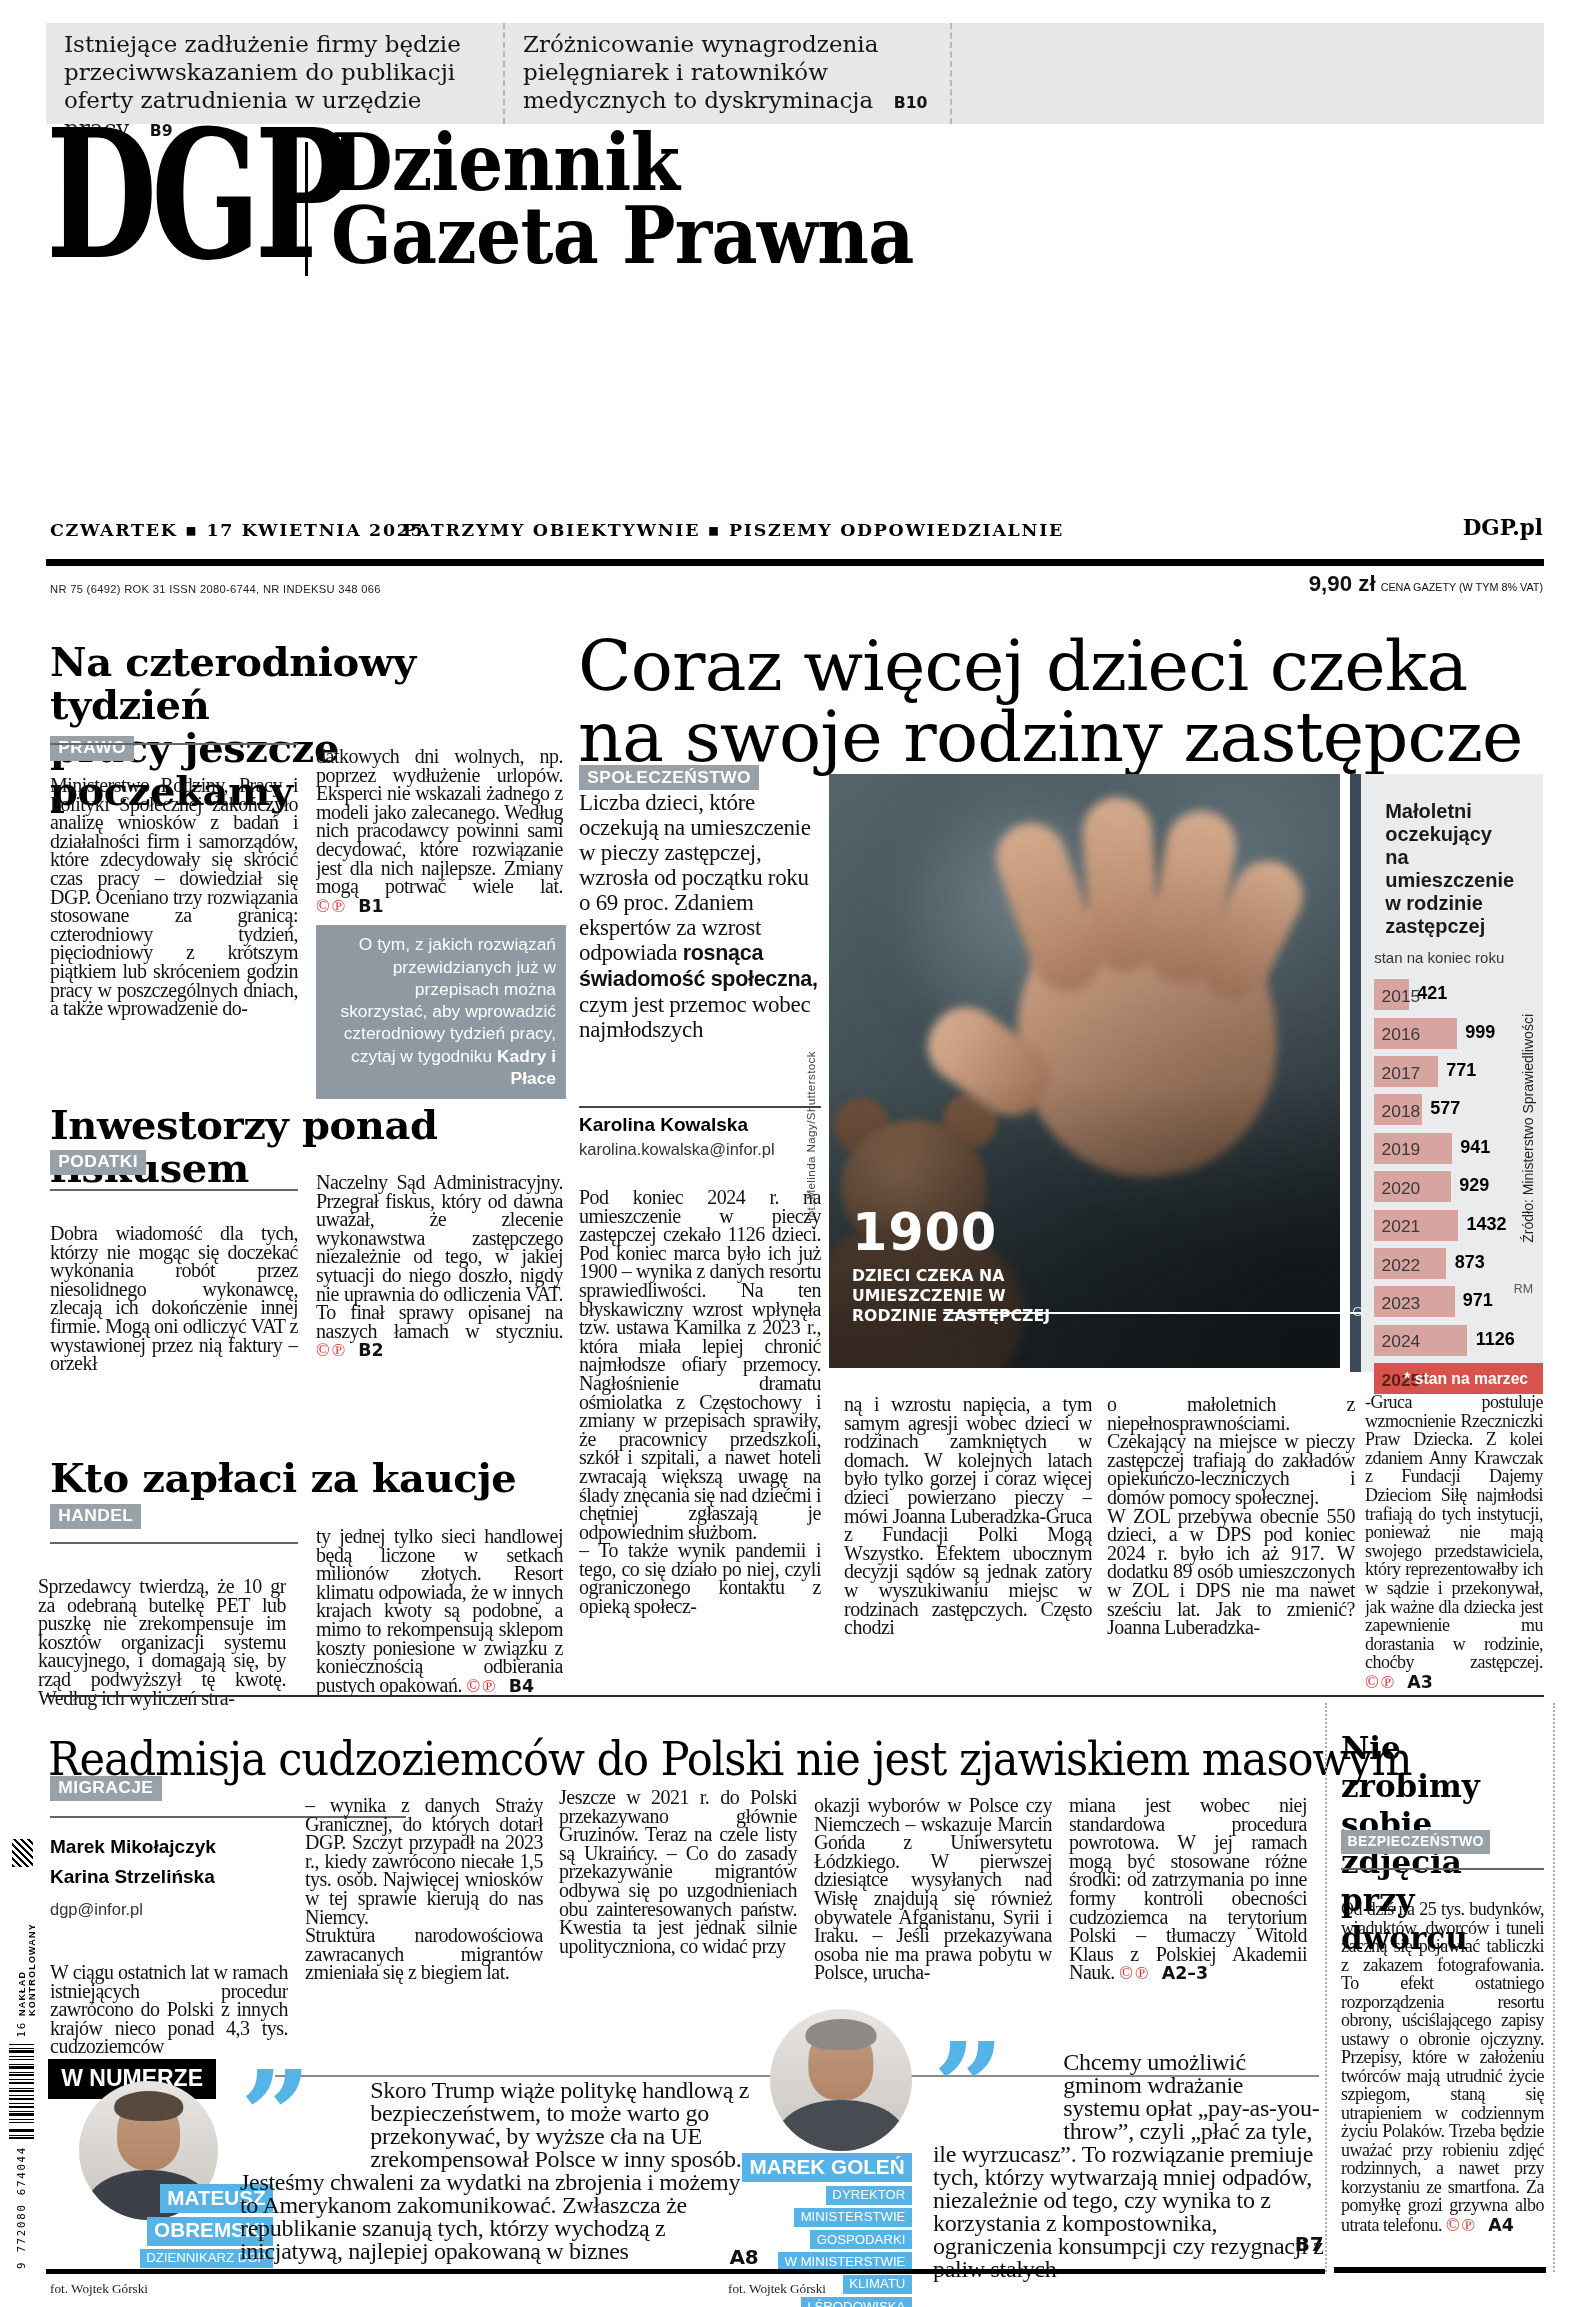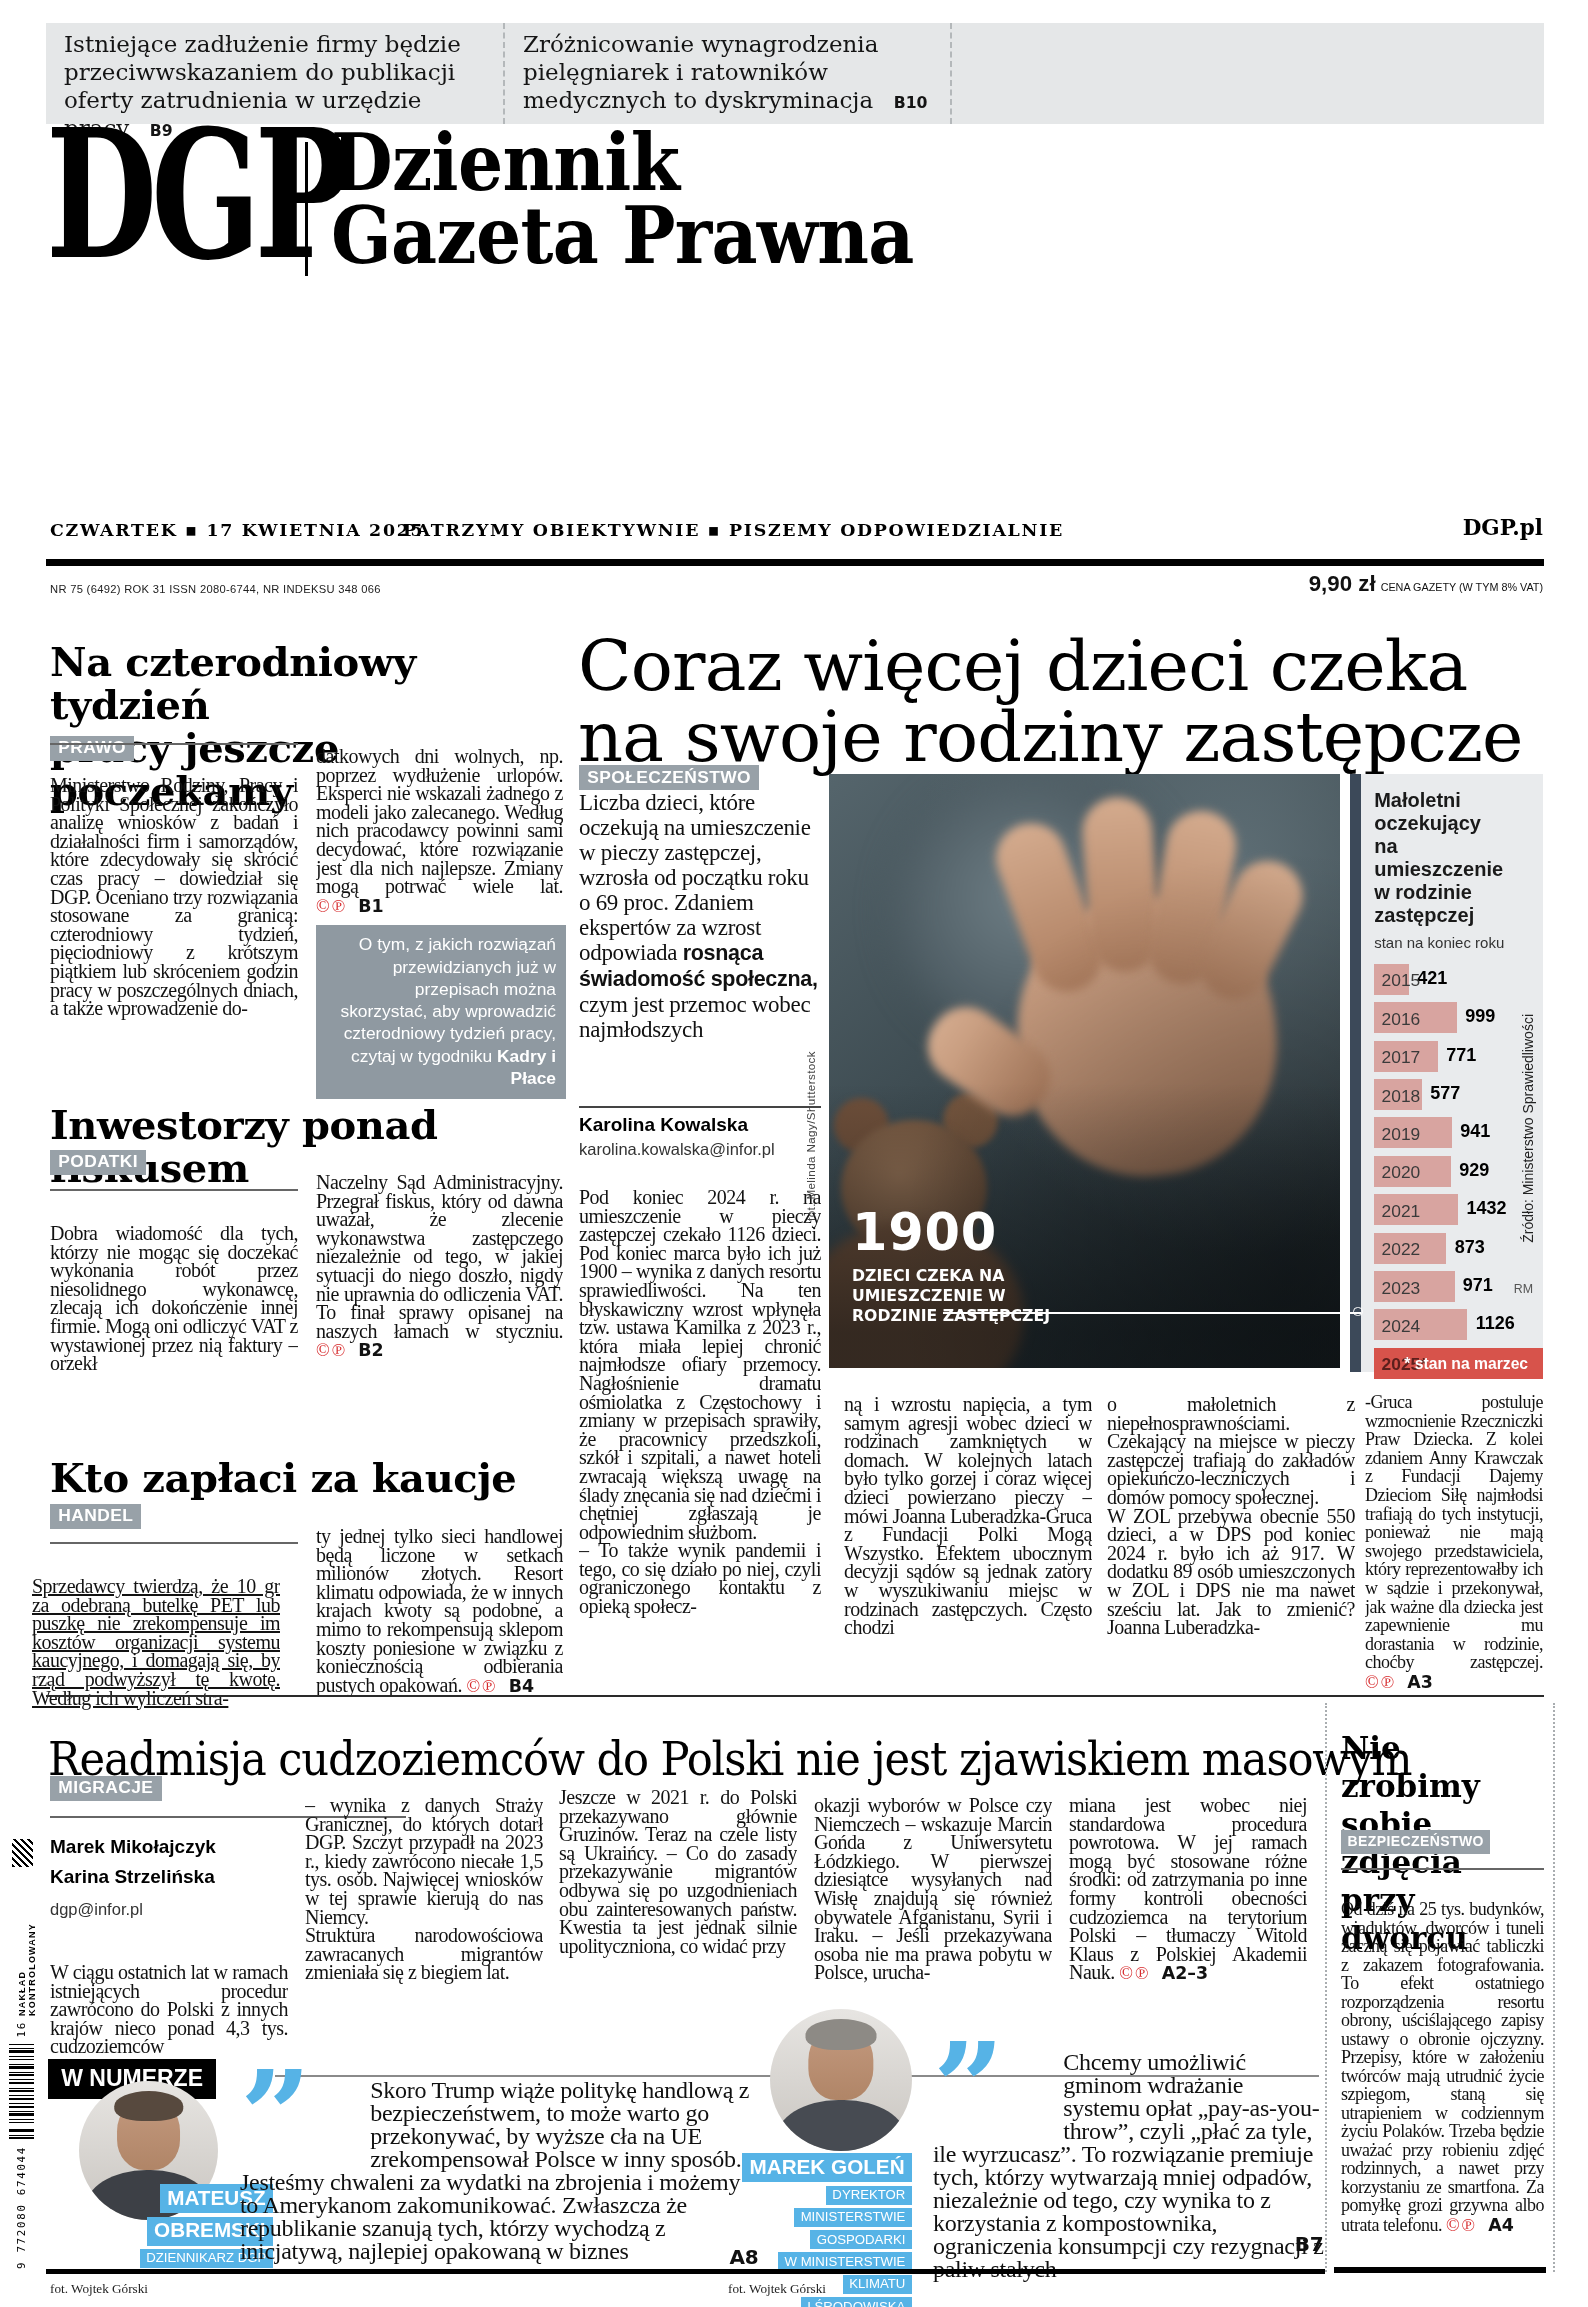--- a/index.html
+++ b/index.html
@@ -41,21 +41,21 @@
   .a1-col2{left:316px;top:727px;width:247px;height:195px;}
   .promo{left:316px;top:925px;width:250px;box-sizing:border-box;background:#8f99a1;color:#fff;
          font:400 17.4px/22.3px "Liberation Sans",sans-serif;text-align:right;padding:8.3px 10px 10px;}
   .promo b{font-weight:700;}
   .a2-title{left:50px;top:1070px;width:521px;}
   .a2-tag{left:50px;top:1150px;} .a2-rule{left:50px;top:1189px;width:248px;}
   .a2-col1{left:50px;top:1204px;width:248px;height:207px;}
   .a2-col2{left:316px;top:1153px;width:247px;height:222px;}
   .a3-title{left:50px;top:1423px;width:521px;}
   .a3-tag{left:50px;top:1504px;} .a3-rule{left:50px;top:1542px;width:248px;}
-  .a3-col1{left:32px;top:1557px;width:248px;height:134px;text-decoration:underline;}
+  .a3-col1{left:38px;top:1557px;width:248px;height:134px;}
   .a3-col2{left:316px;top:1507px;width:247px;height:185px;}
   
   .main-h1{left:578px;top:584px;width:968px;font:400 70px/71px "DejaVu Serif",serif;letter-spacing:-0.8px;color:#000;white-space:pre-line;}
   .lead{left:579px;top:765px;width:242px;font:400 23px/25px "Liberation Serif",serif;letter-spacing:-0.3px;color:#111;}
   .lead .tag{margin-right:6.6px;vertical-align:2.5px;}
   .lead-bold{font:700 21.5px "Liberation Sans",sans-serif;letter-spacing:-0.3px;}
   .authrule{left:579px;top:1106px;width:242px;height:1.7px;background:#444;}
   .author{left:579px;top:1114px;font:700 19px "Liberation Sans",sans-serif;color:#000;}
   .email{left:579px;top:1140px;font:400 16.5px "Liberation Sans",sans-serif;color:#333;}
   .mcol1{left:579px;top:1168px;width:242px;height:517px;}
@@ -223,21 +223,21 @@
   <div class="ph-f f3"></div>
   <div class="ph-f f4"></div>
   <div class="ph-f f5"></div>
   <div class="ph-shade"></div>
   <div class="ph-num">1900</div>
   <div class="ph-cap">DZIECI CZEKA NA UMIESZCZENIE W RODZINIE ZASTĘPCZEJ</div>
 </div>
 <div class="abs vcredit">fot. Melinda Nagy/Shutterstock</div>
 
 <aside class="abs chart">
-  <h3 class="chart-title" style="margin:0;">Małoletni oczekujący
+  <h3 class="chart-title" style="margin:11px;">Małoletni oczekujący
 na umieszczenie
 w rodzinie zastępczej</h3>
   <div class="chart-sub">stan na koniec roku</div>
   <div id="chart-bars">
       <div class="bar-row">
         <div class="bar" style="width: 22.1579%;"></div>
         <span class="bar-year">2015</span>
         <b class="bar-val" style="left: calc(22.1579% + 8.3px);">421</b>
       </div>
       <div class="bar-row">

